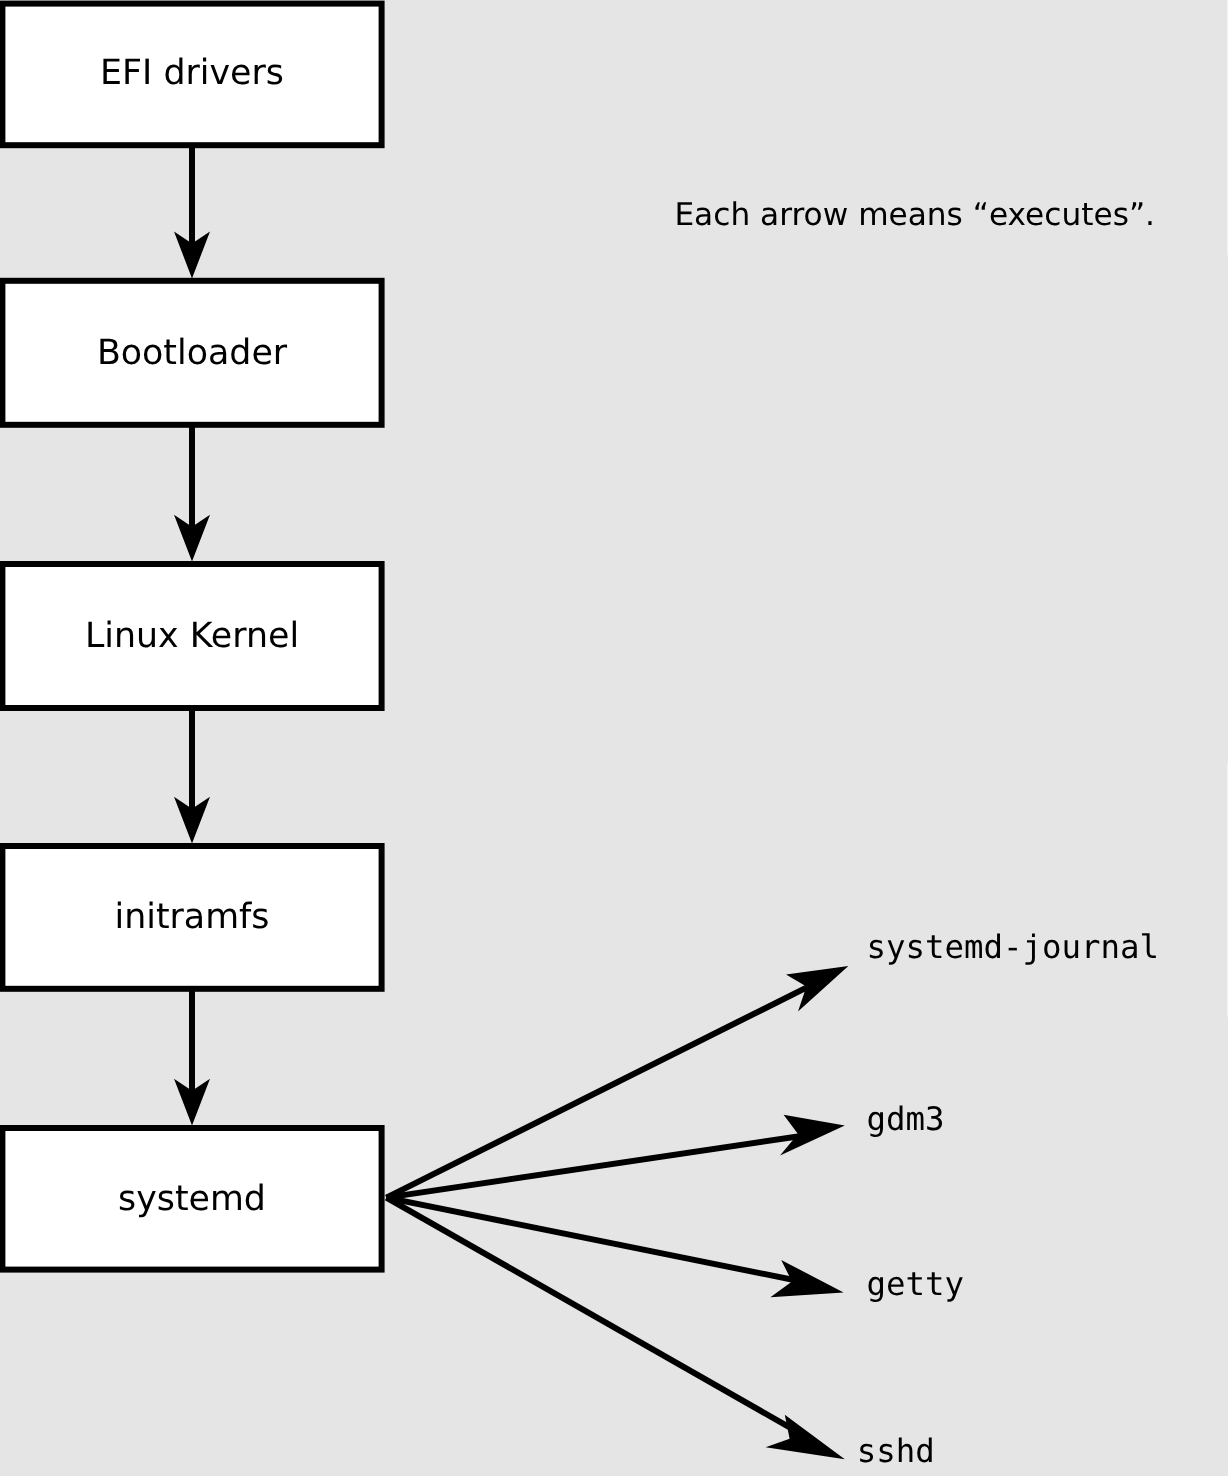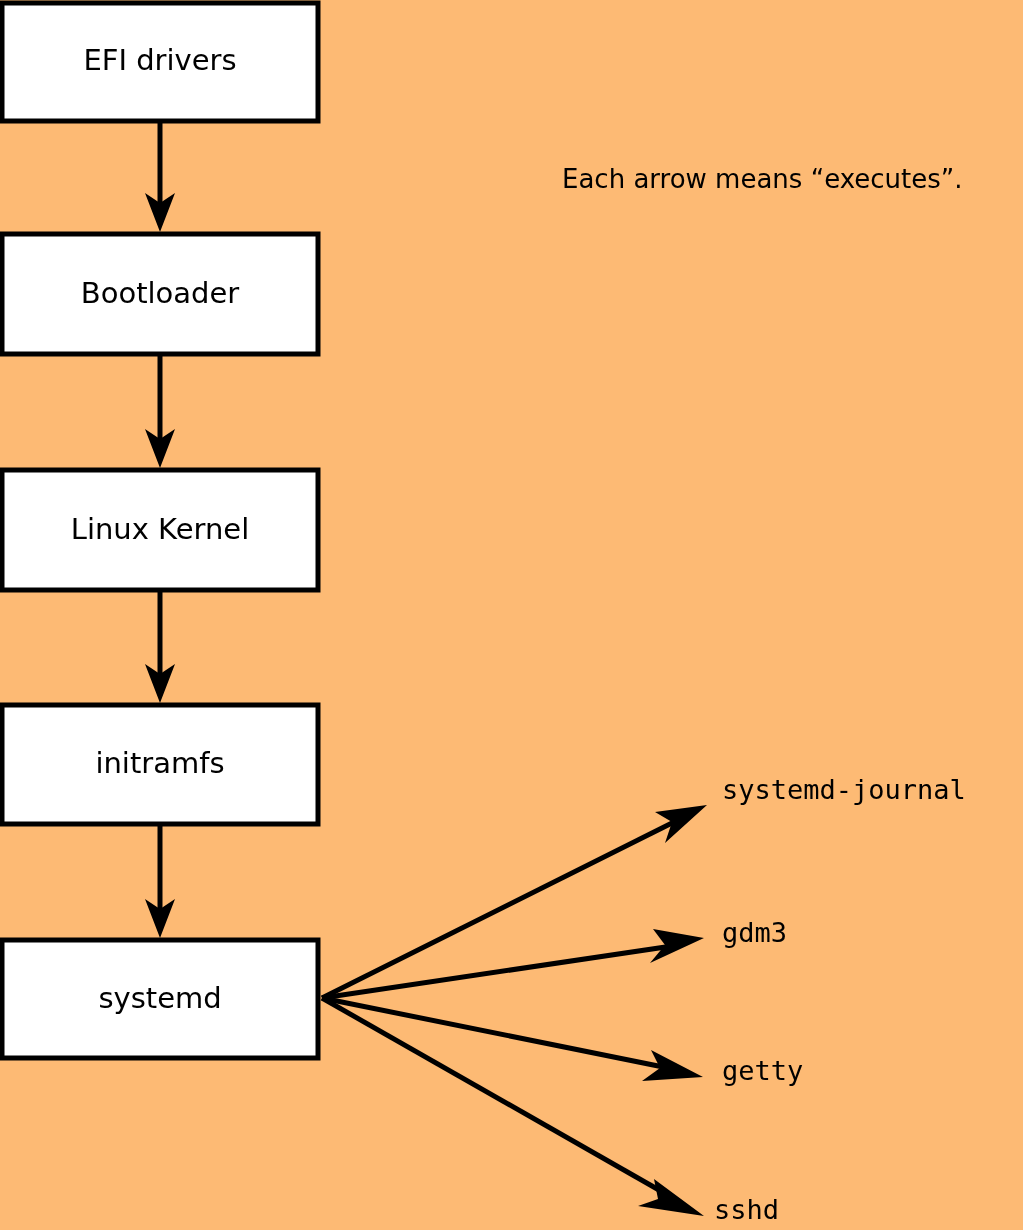--- a/index.html
+++ b/index.html
@@ -7,21 +7,21 @@
     padding: 0;
     background: #ffffff;
   }
   body {
     font-family: "DejaVu Sans", sans-serif;
   }
   #canvas {
     position: relative;
     width: 1023px;
     height: 1230px;
-    background: #fdba74;
+    background: #e5e5e5;
     overflow: hidden;
   }
   #diagram-svg {
     position: absolute;
     left: 0;
     top: 0;
     width: 1023px;
     height: 1230px;
   }
   .stage-box-rect {

